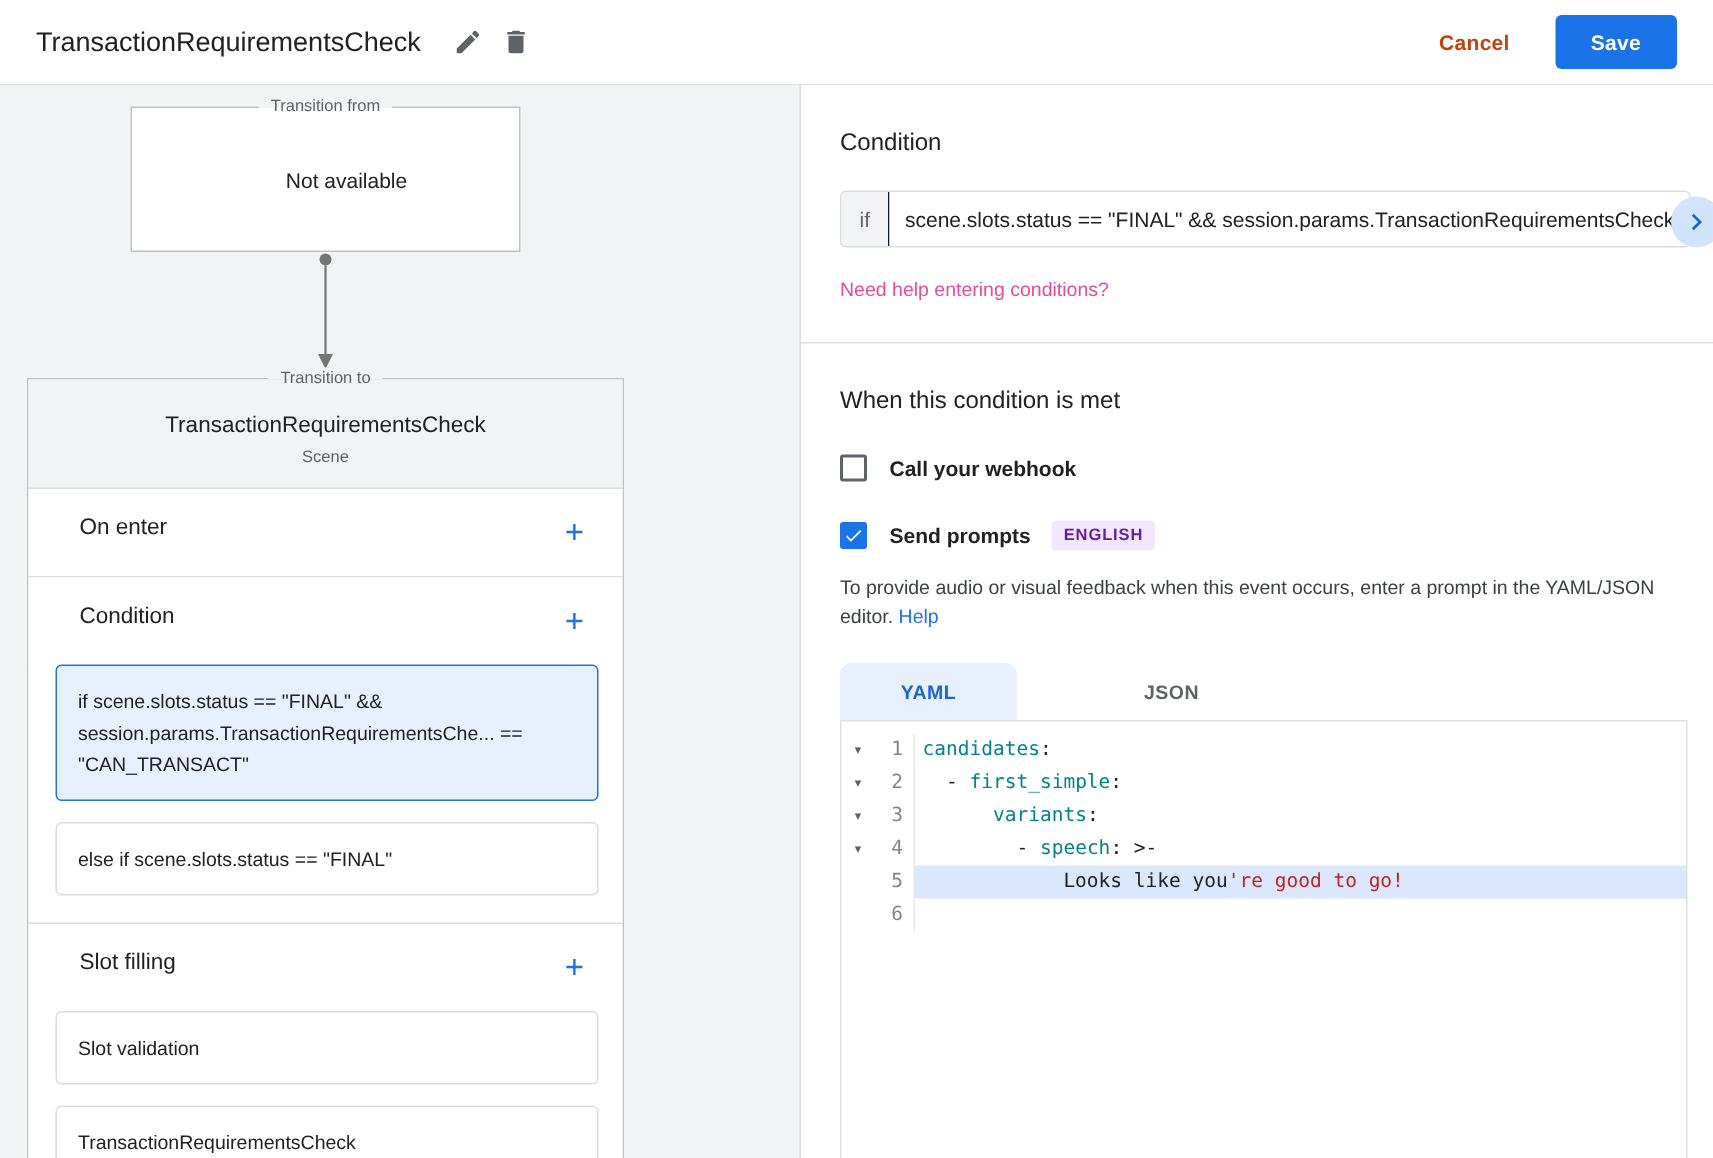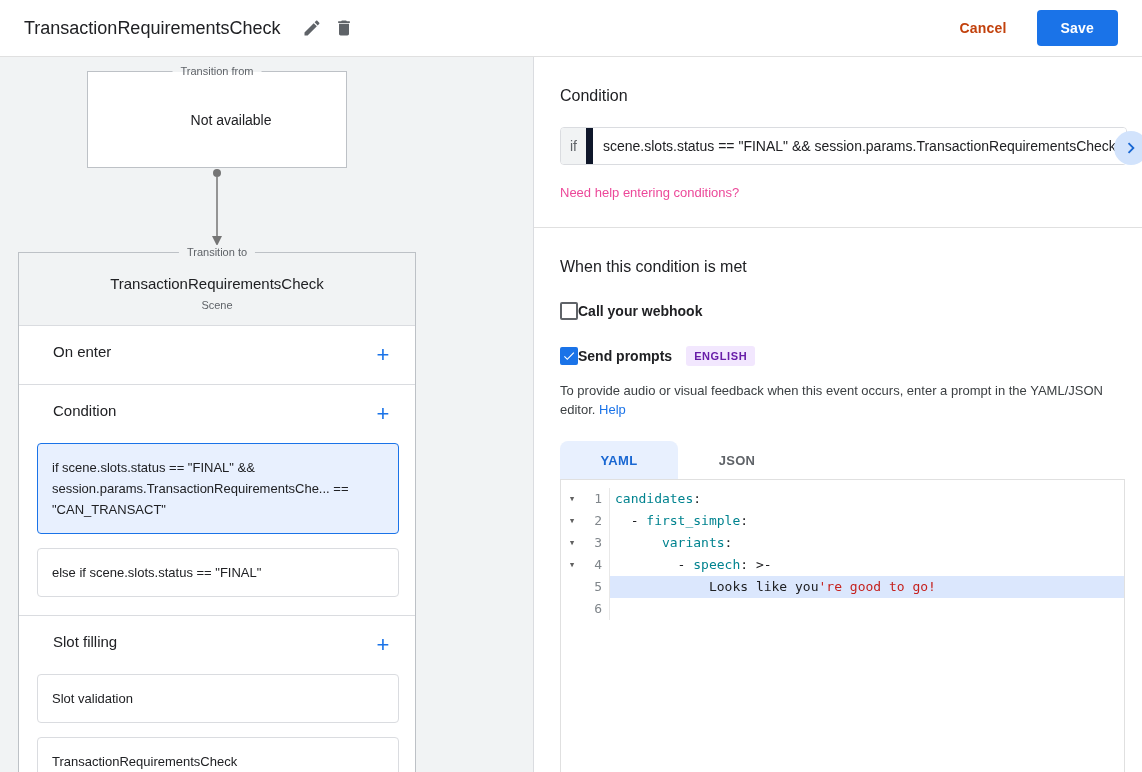--- a/index.html
+++ b/index.html
@@ -99,21 +99,21 @@
     position: absolute; top: 74px; right: -6px; width: 34px; height: 34px;
     border-radius: 50%; background: #d2e3fc; border: none; cursor: pointer;
     display: flex; align-items: center; justify-content: center;
   }
 
   .if-row {
     margin-top: 22px; display: flex; height: 38px; width: 567px;
     border: 1px solid #dadce0; border-radius: 4px; overflow: hidden;
   }
   .if-prefix {
-    width: 32px; background: #f1f3f4; border-right: 7px solid #0f172a;
+    width: 32px; background: #f1f3f4; border-right: 1px solid #0f172a;
     display: flex; align-items: center; justify-content: center;
     font-size: 14px; color: #5f6368;
   }
   .if-input {
     flex: 1; border: none; outline: none; font-size: 14px; color: #202124;
     padding: 0 10px; font-family: inherit; white-space: nowrap; overflow: hidden;
   }
   .text-link {
     display: inline-block; margin-top: 20px; color: #ec4899; font-size: 13px;
     text-decoration: none; cursor: pointer;
@@ -124,33 +124,33 @@
   }
   .when-heading { margin-top: 30px; }
 
   .check-row { display: flex; align-items: center; margin-top: 26px; }
   .checkbox {
     width: 18px; height: 18px; border: 2px solid #5f6368; border-radius: 2px;
     display: inline-flex; align-items: center; justify-content: center;
     cursor: pointer; flex: none; background: #fff;
   }
   .checkbox.checked { background: #1a73e8; border-color: #1a73e8; }
-  .check-label { font-size: 14px; font-weight: 700; color: #202124; }
+  .check-label { font-size: 14px; font-weight: 700; color: #202124; margin-left: 15px; }
   .lang-badge {
     margin-left: 14px; background: #f2e7fe; color: #681da8; font-size: 11px;
     font-weight: 700; letter-spacing: 0.6px; padding: 4px 8px; border-radius: 3px;
   }
   .rp-desc {
     margin-top: 15px; font-size: 13px; line-height: 19px; color: #3c4043;
     max-width: 570px;
   }
   .inline-link { color: #1a73e8; text-decoration: none; cursor: pointer; }
 
   
-  .tabs { margin-top: 22px; display: flex; }
+  .tabs { margin-top: 22px; display: flex; gap: 44px; }
   .tab {
     width: 118px; height: 38px; display: flex; align-items: center;
     justify-content: center; font-size: 13px; font-weight: 700;
     letter-spacing: 0.3px; color: #5f6368; cursor: pointer; background: none;
     border: none; font-family: inherit;
   }
   .tab.active { background: #e8f0fe; color: #1967d2; border-radius: 8px 8px 0 0; }
 
   .editor {
     width: 565px; height: 308px; border: 1px solid #e0e0e0; background: #fff;

